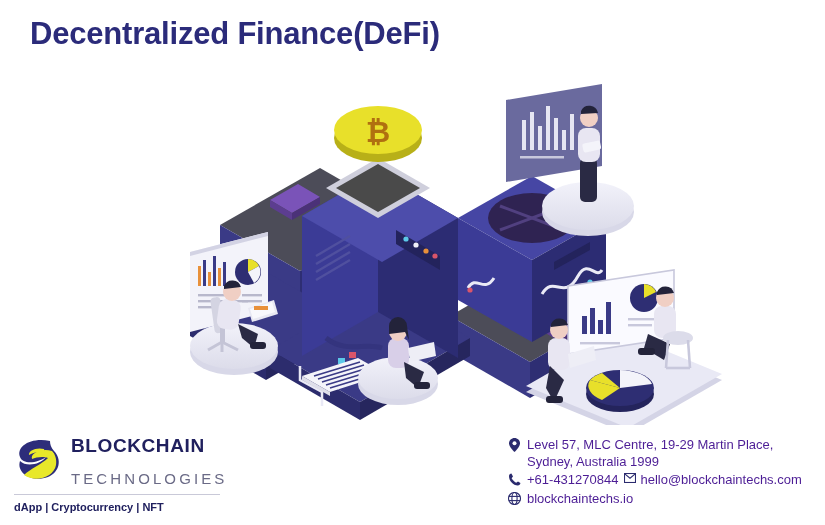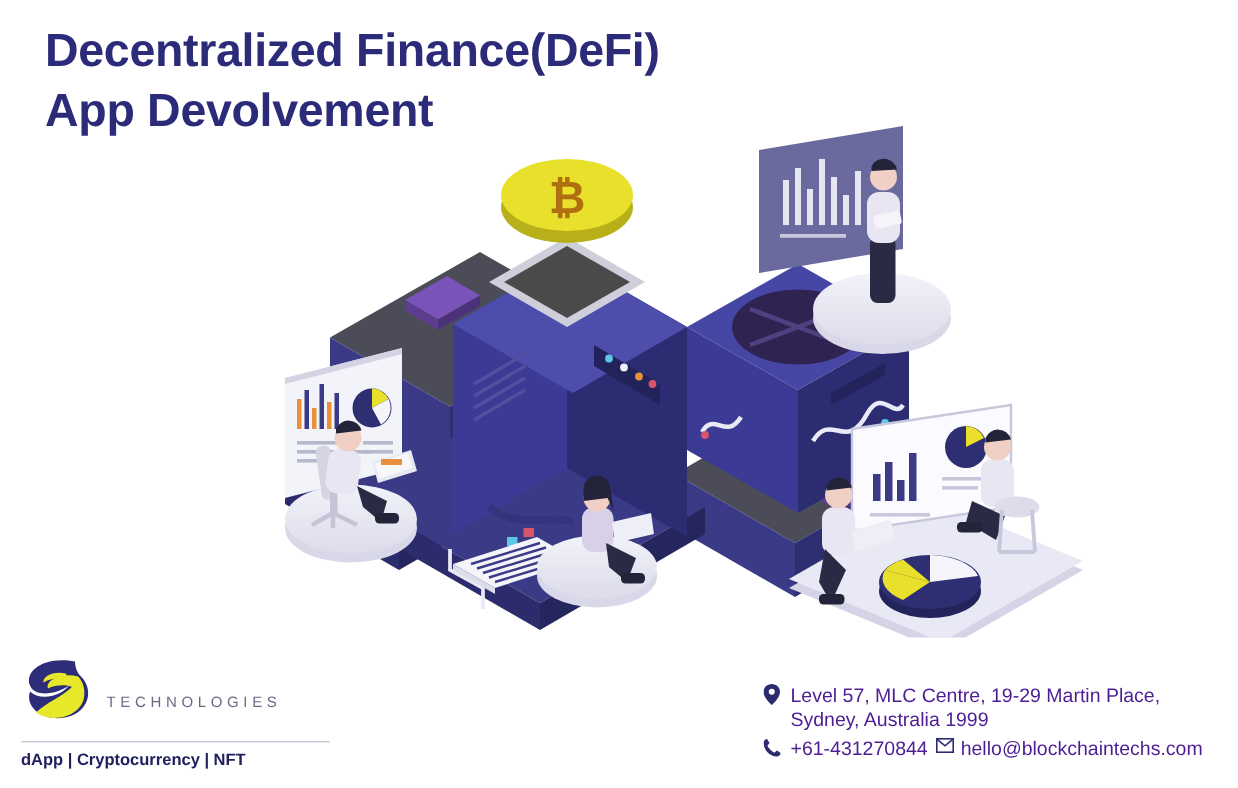--- a/index.html
+++ b/index.html
@@ -68,21 +68,21 @@
   }
   #logo-mark svg { display: block; width: 100%; height: 100%; }
   #logo-words { line-height: 1; }
   #logo-name {
     font-size: 19px;
     font-weight: bold;
     color: #20205e;
     letter-spacing: 0.6px;
   }
   #logo-sub {
-    font-size: 10px;
+    font-size: 15px;
     color: #6a6a86;
     letter-spacing: 3.1px;
     margin-top: 16px;
   }
   #logo-divider {
     margin-top: 7px;
     border-top: 1px solid #c9c9d8;
     width: 206px;
   }
   #logo-tagline {
@@ -127,21 +127,20 @@
   }
   .inline-mail .c-icon { width: 12px; height: 12px; }
 </style>
 </head>
 <body>
 
 <div id="banner">
 
   <div id="title-block">
     <div class="title-line">Decentralized Finance(DeFi)</div>
-    <div class="title-line">App Devolvement</div>
   </div>
 
   <div id="illustration">
     <svg viewBox="0 0 600 345" xmlns="http://www.w3.org/2000/svg">
       <defs>
         <linearGradient id="gPlat" x1="0" y1="0" x2="0" y2="1">
           <stop offset="0" stop-color="#f2f2fa"></stop>
           <stop offset="1" stop-color="#dcdcea"></stop>
         </linearGradient>
       </defs>
@@ -393,20 +392,21 @@
       <div id="logo-mark">
         <svg viewBox="0 0 48 52" xmlns="http://www.w3.org/2000/svg">
           <path d="M36,6 C16,2 2,12 6,22 C9,30 24,28 32,22 C26,30 12,32 6,26
                    C2,38 18,48 34,42 C46,37 48,24 40,16 C37,13 36,9 36,6 Z" fill="#2d2d7a"></path>
           <path d="M38,16 C28,13 16,18 18,24 C22,22 30,21 34,23
                    C28,29 16,34 10,40 C22,48 40,42 42,30 C43,24 41,19 38,16 Z" fill="#e8e82a"></path>
           <path d="M30,14 C22,12 14,16 15,20 C20,17 27,16 31,18 Z" fill="#e8e82a"></path>
         </svg>
       </div>
       <div id="logo-words">
+        <div id="logo-name">BLOCKCHAIN</div>
         <div id="logo-sub">TECHNOLOGIES</div>
       </div>
     </div>
     <div id="logo-divider"></div>
     <div id="logo-tagline">dApp | Cryptocurrency | NFT</div>
   </div>
 
   <div id="contact-block">
 
     <div class="contact-row">
@@ -435,16 +435,27 @@
         <span class="c-icon">
           <svg width="12" height="10" viewBox="0 0 12 10" xmlns="http://www.w3.org/2000/svg">
             <rect x="0.5" y="0.5" width="11" height="9" fill="none" stroke="#2b2b6e" stroke-width="1.1"></rect>
             <path d="M0.8,0.9 L6,5.2 L11.2,0.9" fill="none" stroke="#2b2b6e" stroke-width="1.1"></path>
           </svg>
         </span>
         <span class="c-text">hello@blockchaintechs.com</span>
       </span>
     </div>
 
+    <div class="contact-row">
+      <span class="c-icon">
+        <svg width="13" height="13" viewBox="0 0 13 13" xmlns="http://www.w3.org/2000/svg">
+          <circle cx="6.5" cy="6.5" r="6" fill="none" stroke="#2b2b6e" stroke-width="1.1"></circle>
+          <ellipse cx="6.5" cy="6.5" rx="2.6" ry="6" fill="none" stroke="#2b2b6e" stroke-width="1.1"></ellipse>
+          <line x1="0.7" y1="4.4" x2="12.3" y2="4.4" stroke="#2b2b6e" stroke-width="1.1"></line>
+          <line x1="0.7" y1="8.6" x2="12.3" y2="8.6" stroke="#2b2b6e" stroke-width="1.1"></line>
+        </svg>
+      </span>
+      <span class="c-text">blockchaintechs.io</span>
+    </div>
 
   </div>
 
 </div>
 
 </body></html>

